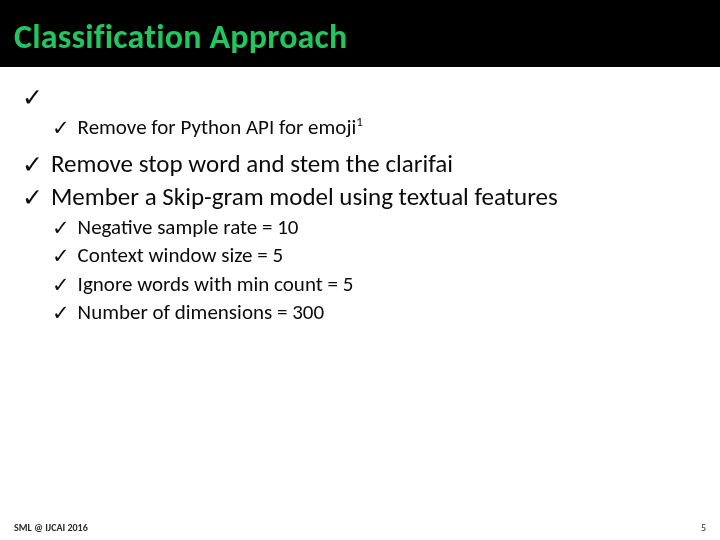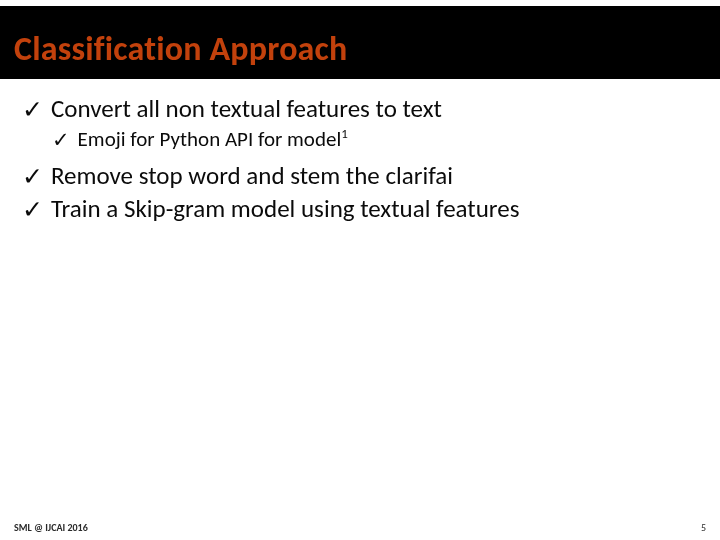--- a/index.html
+++ b/index.html
@@ -1,17 +1,17 @@
 <!DOCTYPE html>
 <html><head>
 <meta charset="utf-8">
 <style>
   * { margin: 0; padding: 0; box-sizing: border-box; }
   html, body { width: 720px; height: 540px; font-family: Calibri, "Segoe UI", Arial, sans-serif; background: #fff; overflow: hidden; }
-  .title-bar { background: #000; color: #c2410c; padding: 22px 14px 10px; margin-top: 6px; }
+  .title-bar { background: #000; color: #22c55e; padding: 16px 14px 10px; }
   .title-bar h1 { font-size: 34px; font-weight: 700; letter-spacing: 0.2px; }
   .content { padding: 14px 22px 0 22px; color: #0b0b0b; }
   .lvl1 { list-style: none; }
   .lvl1 > li { font-size: 25px; line-height: 1.25; margin-bottom: 2px; }
   .lvl2 { list-style: none; margin: 2px 0 6px 30px; }
   .lvl2 > li { font-size: 21px; line-height: 1.3; margin-bottom: 1px; }
   .check::before { content: "✓"; display: inline-block; margin-right: 8px; transform: translateY(1px); }
   sup { font-size: 0.62em; vertical-align: super; line-height: 0; }
   .footer { position: absolute; bottom: 6px; left: 0; right: 0; padding: 0 14px; display: flex; align-items: flex-end; justify-content: space-between; font-size: 10px; color: #2a2a2a; }
   .footer .center { text-align: center; flex: 1; line-height: 1.25; }
@@ -20,27 +20,33 @@
 </style>
 </head>
 <body>
 
 <div class="title-bar">
   <h1>Classification Approach</h1>
 </div>
 
 <div class="content">
   <ul class="lvl1">
-    <li class="check"><span>Convert all non textual features to text</span>
+    <li class="check">
       <ul class="lvl2">
-        <li class="check"><span>Emoji for Python API for model</span><sup>1</sup></li>
+        <li class="check"><span>Remove for Python API for emoji</span><sup>1</sup></li>
       </ul>
     </li>
     <li class="check"><span>Remove stop word and stem the clarifai</span></li>
-    <li class="check"><span>Train a Skip-gram model using textual features</span>
+    <li class="check"><span>Member a Skip-gram model using textual features</span>
+      <ul class="lvl2">
+        <li class="check"><span>Negative sample rate = 10</span></li>
+        <li class="check"><span>Context window size = 5</span></li>
+        <li class="check"><span>Ignore words with min count = 5</span></li>
+        <li class="check"><span>Number of dimensions = 300</span></li>
+      </ul>
     </li>
   </ul>
 </div>
 
 <div class="footer">
   <div class="left">SML @ IJCAI 2016</div>
   <div class="right">5</div>
 </div>
 
 </body></html>

